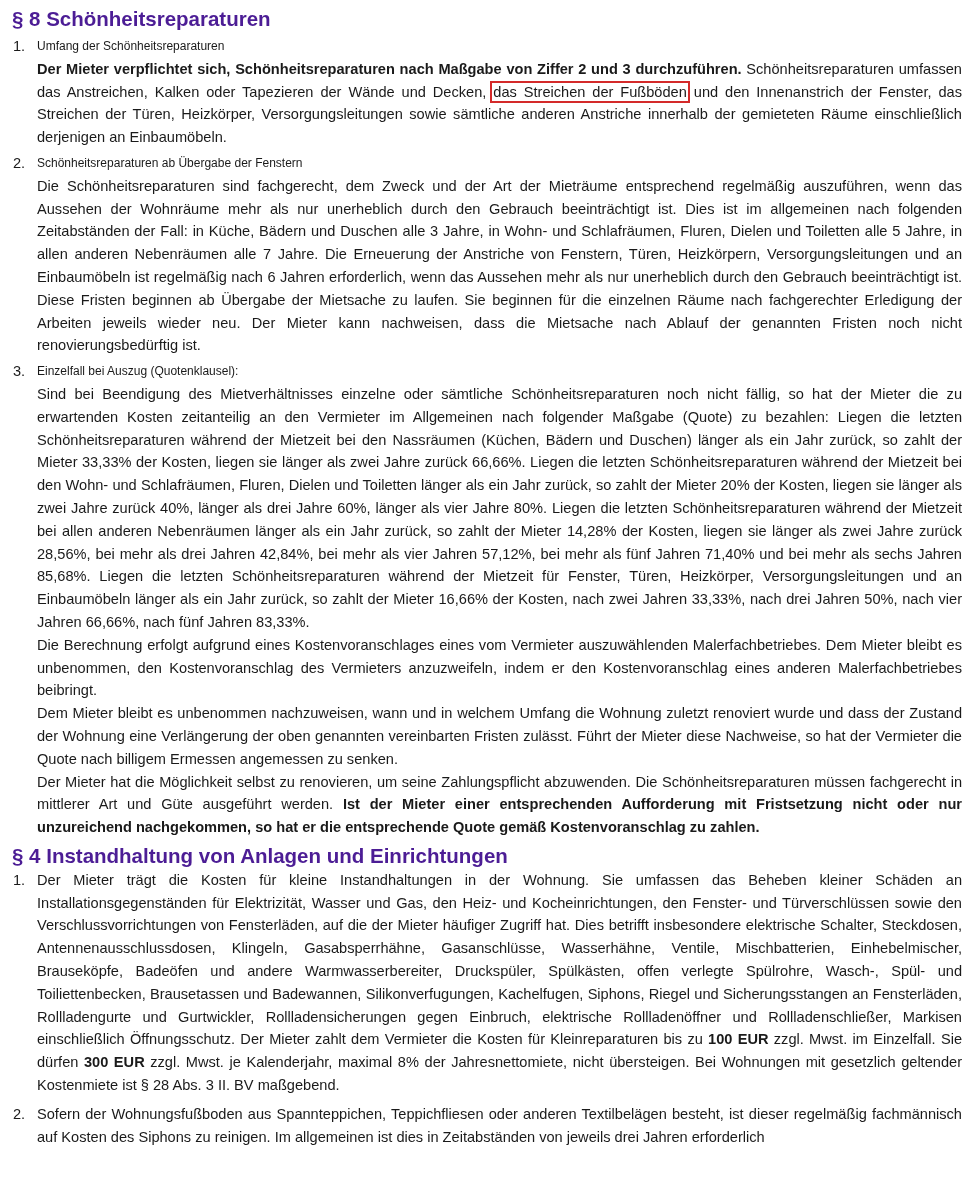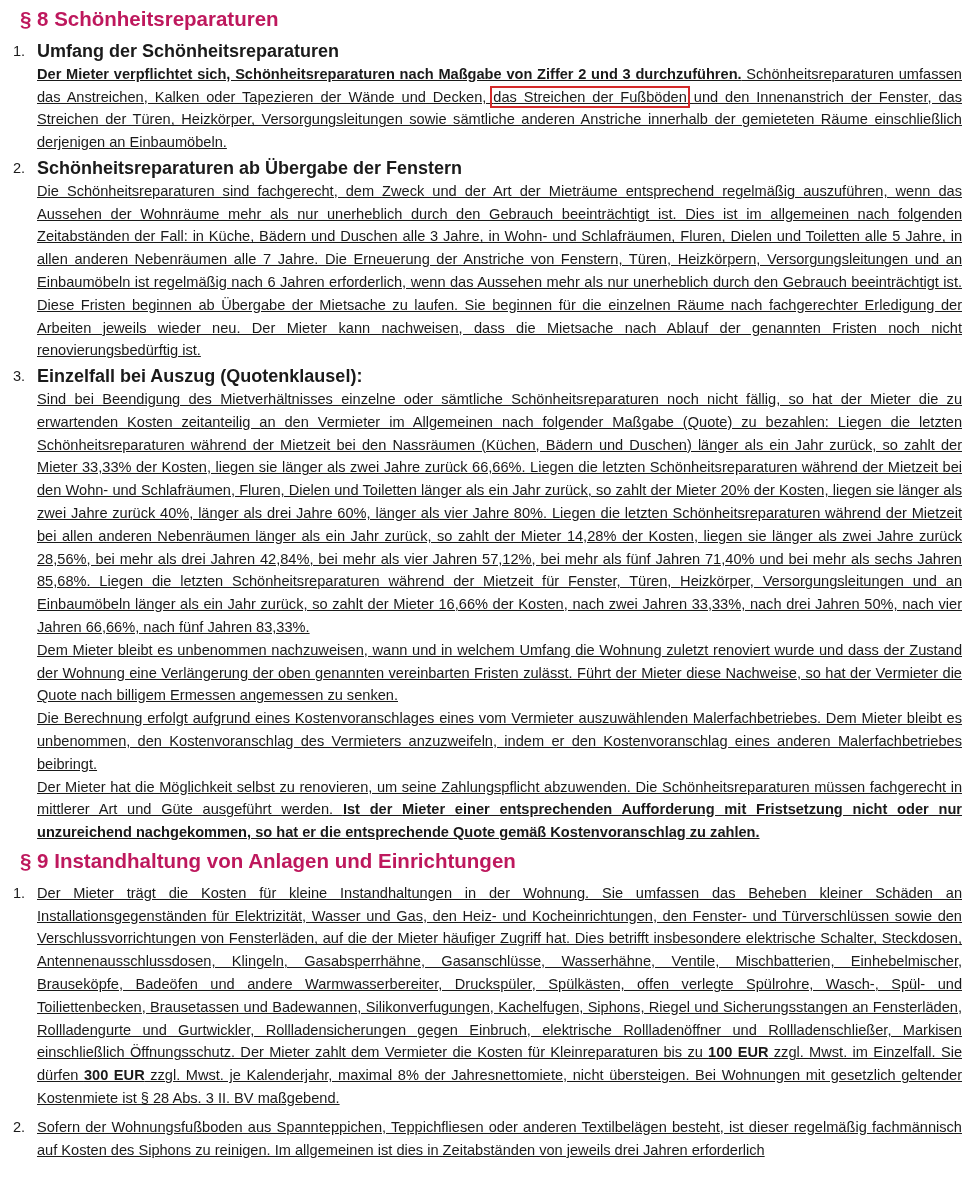--- a/index.html
+++ b/index.html
@@ -3,34 +3,34 @@
 <meta charset="utf-8">
 <style>
   html, body { margin: 0; padding: 0; background: #ffffff; }
   body {
     width: 980px; height: 1179px; overflow: hidden;
     font-family: "Liberation Sans", sans-serif;
     color: #1a1a1a;
   }
   .page { position: relative; padding: 4px 18px 0 12px; }
   h2 {
-    font-size: 20.5px; font-weight: bold; margin: 8px; line-height: 26px;
-    color: #be185d;
+    font-size: 20.5px; font-weight: bold; margin: 0; line-height: 26px;
+    color: #4c1d95;
   }
   #sec8-title { margin-top: 2px; }
   #sec9-title { margin-top: 4px; }
   .item { display: flex; margin-top: 3px; }
   .num { width: 24px; flex: 0 0 24px; font-size: 14.6px; line-height: 23px; padding-left: 1px; }
   .content { flex: 1; }
   .p {
     font-size: 14.6px; line-height: 22.8px; text-align: justify;
-    text-align-last: left; margin: 0; text-decoration: underline;
+    text-align-last: left; margin: 0;
   }
   .b { font-weight: bold; }
-  .heading { font-weight: bold; font-size: 18px; line-height: 22.8px; }
+  .heading { font-weight: normal; font-size: 12px; line-height: 22.8px; }
   .hl {
     outline: 2.5px solid #d42a2a; outline-offset: 1px;
   }
   .s9 .item { margin-top: 0; }
   .s9 .item + .item { margin-top: 6px; }
 </style>
 </head>
 <body>
 
 <div class="page">
@@ -52,29 +52,29 @@
         <div class="heading">Schönheitsreparaturen ab Übergabe der Fenstern</div>
         <p class="p">Die Schönheitsreparaturen sind fachgerecht, dem Zweck und der Art der Mieträume entsprechend regelmäßig auszuführen, wenn das Aussehen der Wohnräume mehr als nur unerheblich durch den Gebrauch beeinträchtigt ist. Dies ist im allgemeinen nach folgenden Zeitabständen der Fall: in Küche, Bädern und Duschen alle 3 Jahre, in Wohn- und Schlafräumen, Fluren, Dielen und Toiletten alle 5 Jahre, in allen anderen Nebenräumen alle 7 Jahre. Die Erneuerung der Anstriche von Fenstern, Türen, Heizkörpern, Versorgungsleitungen und an Einbaumöbeln ist regelmäßig nach 6 Jahren erforderlich, wenn das Aussehen mehr als nur unerheblich durch den Gebrauch beeinträchtigt ist. Diese Fristen beginnen ab Übergabe der Mietsache zu laufen. Sie beginnen für die einzelnen Räume nach fachgerechter Erledigung der Arbeiten jeweils wieder neu. Der Mieter kann nachweisen, dass die Mietsache nach Ablauf der genannten Fristen noch nicht renovierungsbedürftig ist.</p>
       </div>
     </div>
 
     <div class="item">
       <div class="num">3.</div>
       <div class="content">
         <div class="heading">Einzelfall bei Auszug (Quotenklausel):</div>
         <p class="p">Sind bei Beendigung des Mietverhältnisses einzelne oder sämtliche Schönheitsreparaturen noch nicht fällig, so hat der Mieter die zu erwartenden Kosten zeitanteilig an den Vermieter im Allgemeinen nach folgender Maßgabe (Quote) zu bezahlen: Liegen die letzten Schönheitsreparaturen während der Mietzeit bei den Nassräumen (Küchen, Bädern und Duschen) länger als ein Jahr zurück, so zahlt der Mieter 33,33% der Kosten, liegen sie länger als zwei Jahre zurück 66,66%. Liegen die letzten Schönheitsreparaturen während der Mietzeit bei den Wohn- und Schlafräumen, Fluren, Dielen und Toiletten länger als ein Jahr zurück, so zahlt der Mieter 20% der Kosten, liegen sie länger als zwei Jahre zurück 40%, länger als drei Jahre 60%, länger als vier Jahre 80%. Liegen die letzten Schönheitsreparaturen während der Mietzeit bei allen anderen Nebenräumen länger als ein Jahr zurück, so zahlt der Mieter 14,28% der Kosten, liegen sie länger als zwei Jahre zurück 28,56%, bei mehr als drei Jahren 42,84%, bei mehr als vier Jahren 57,12%, bei mehr als fünf Jahren 71,40% und bei mehr als sechs Jahren 85,68%. Liegen die letzten Schönheitsreparaturen während der Mietzeit für Fenster, Türen, Heizkörper, Versorgungsleitungen und an Einbaumöbeln länger als ein Jahr zurück, so zahlt der Mieter 16,66% der Kosten, nach zwei Jahren 33,33%, nach drei Jahren 50%, nach vier Jahren 66,66%, nach fünf Jahren 83,33%.</p>
+        <p class="p">Die Berechnung erfolgt aufgrund eines Kostenvoranschlages eines vom Vermieter auszuwählenden Malerfachbetriebes. Dem Mieter bleibt es unbenommen, den Kostenvoranschlag des Vermieters anzuzweifeln, indem er den Kostenvoranschlag eines anderen Malerfachbetriebes beibringt.</p>
         <p class="p">Dem Mieter bleibt es unbenommen nachzuweisen, wann und in welchem Umfang die Wohnung zuletzt renoviert wurde und dass der Zustand der Wohnung eine Verlängerung der oben genannten vereinbarten Fristen zulässt. Führt der Mieter diese Nachweise, so hat der Vermieter die Quote nach billigem Ermessen angemessen zu senken.</p>
-        <p class="p">Die Berechnung erfolgt aufgrund eines Kostenvoranschlages eines vom Vermieter auszuwählenden Malerfachbetriebes. Dem Mieter bleibt es unbenommen, den Kostenvoranschlag des Vermieters anzuzweifeln, indem er den Kostenvoranschlag eines anderen Malerfachbetriebes beibringt.</p>
         <p class="p"><span>Der Mieter hat die Möglichkeit selbst zu renovieren, um seine Zahlungspflicht abzuwenden. Die Schönheitsreparaturen müssen fachgerecht in mittlerer Art und Güte ausgeführt werden. </span><span class="b">Ist der Mieter einer entsprechenden Aufforderung mit Fristsetzung nicht oder nur unzureichend nachgekommen, so hat er die entsprechende Quote gemäß Kostenvoranschlag zu zahlen.</span></p>
       </div>
     </div>
   </section>
 
   <section class="s9">
-    <h2 id="sec9-title">§ 9 Instandhaltung von Anlagen und Einrichtungen</h2>
+    <h2 id="sec9-title">§ 4 Instandhaltung von Anlagen und Einrichtungen</h2>
 
     <div class="item">
       <div class="num">1.</div>
       <div class="content">
         <p class="p"><span>Der Mieter trägt die Kosten für kleine Instandhaltungen in der Wohnung. Sie umfassen das Beheben kleiner Schäden an Installationsgegenständen für Elektrizität, Wasser und Gas, den Heiz- und Kocheinrichtungen, den Fenster- und Türverschlüssen sowie den Verschlussvorrichtungen von Fensterläden, auf die der Mieter häufiger Zugriff hat. Dies betrifft insbesondere elektrische Schalter, Steckdosen, Antennenausschlussdosen, Klingeln, Gasabsperrhähne, Gasanschlüsse, Wasserhähne, Ventile, Mischbatterien, Einhebelmischer, Brauseköpfe, Badeöfen und andere Warmwasserbereiter, Druckspüler, Spülkästen, offen verlegte Spülrohre, Wasch-, Spül- und Toiliettenbecken, Brausetassen und Badewannen, Silikonverfugungen, Kachelfugen, Siphons, Riegel und Sicherungsstangen an Fensterläden, Rollladengurte und Gurtwickler, Rollladensicherungen gegen Einbruch, elektrische Rollladenöffner und Rollladenschließer, Markisen einschließlich Öffnungsschutz. Der Mieter zahlt dem Vermieter die Kosten für Kleinreparaturen bis zu </span><span class="b">100 EUR</span><span> zzgl. Mwst. im Einzelfall. Sie dürfen </span><span class="b">300 EUR</span><span> zzgl. Mwst. je Kalenderjahr, maximal 8% der Jahresnettomiete, nicht übersteigen. Bei Wohnungen mit gesetzlich geltender Kostenmiete ist § 28 Abs. 3 II. BV maßgebend.</span></p>
       </div>
     </div>
 
     <div class="item">
       <div class="num">2.</div>

